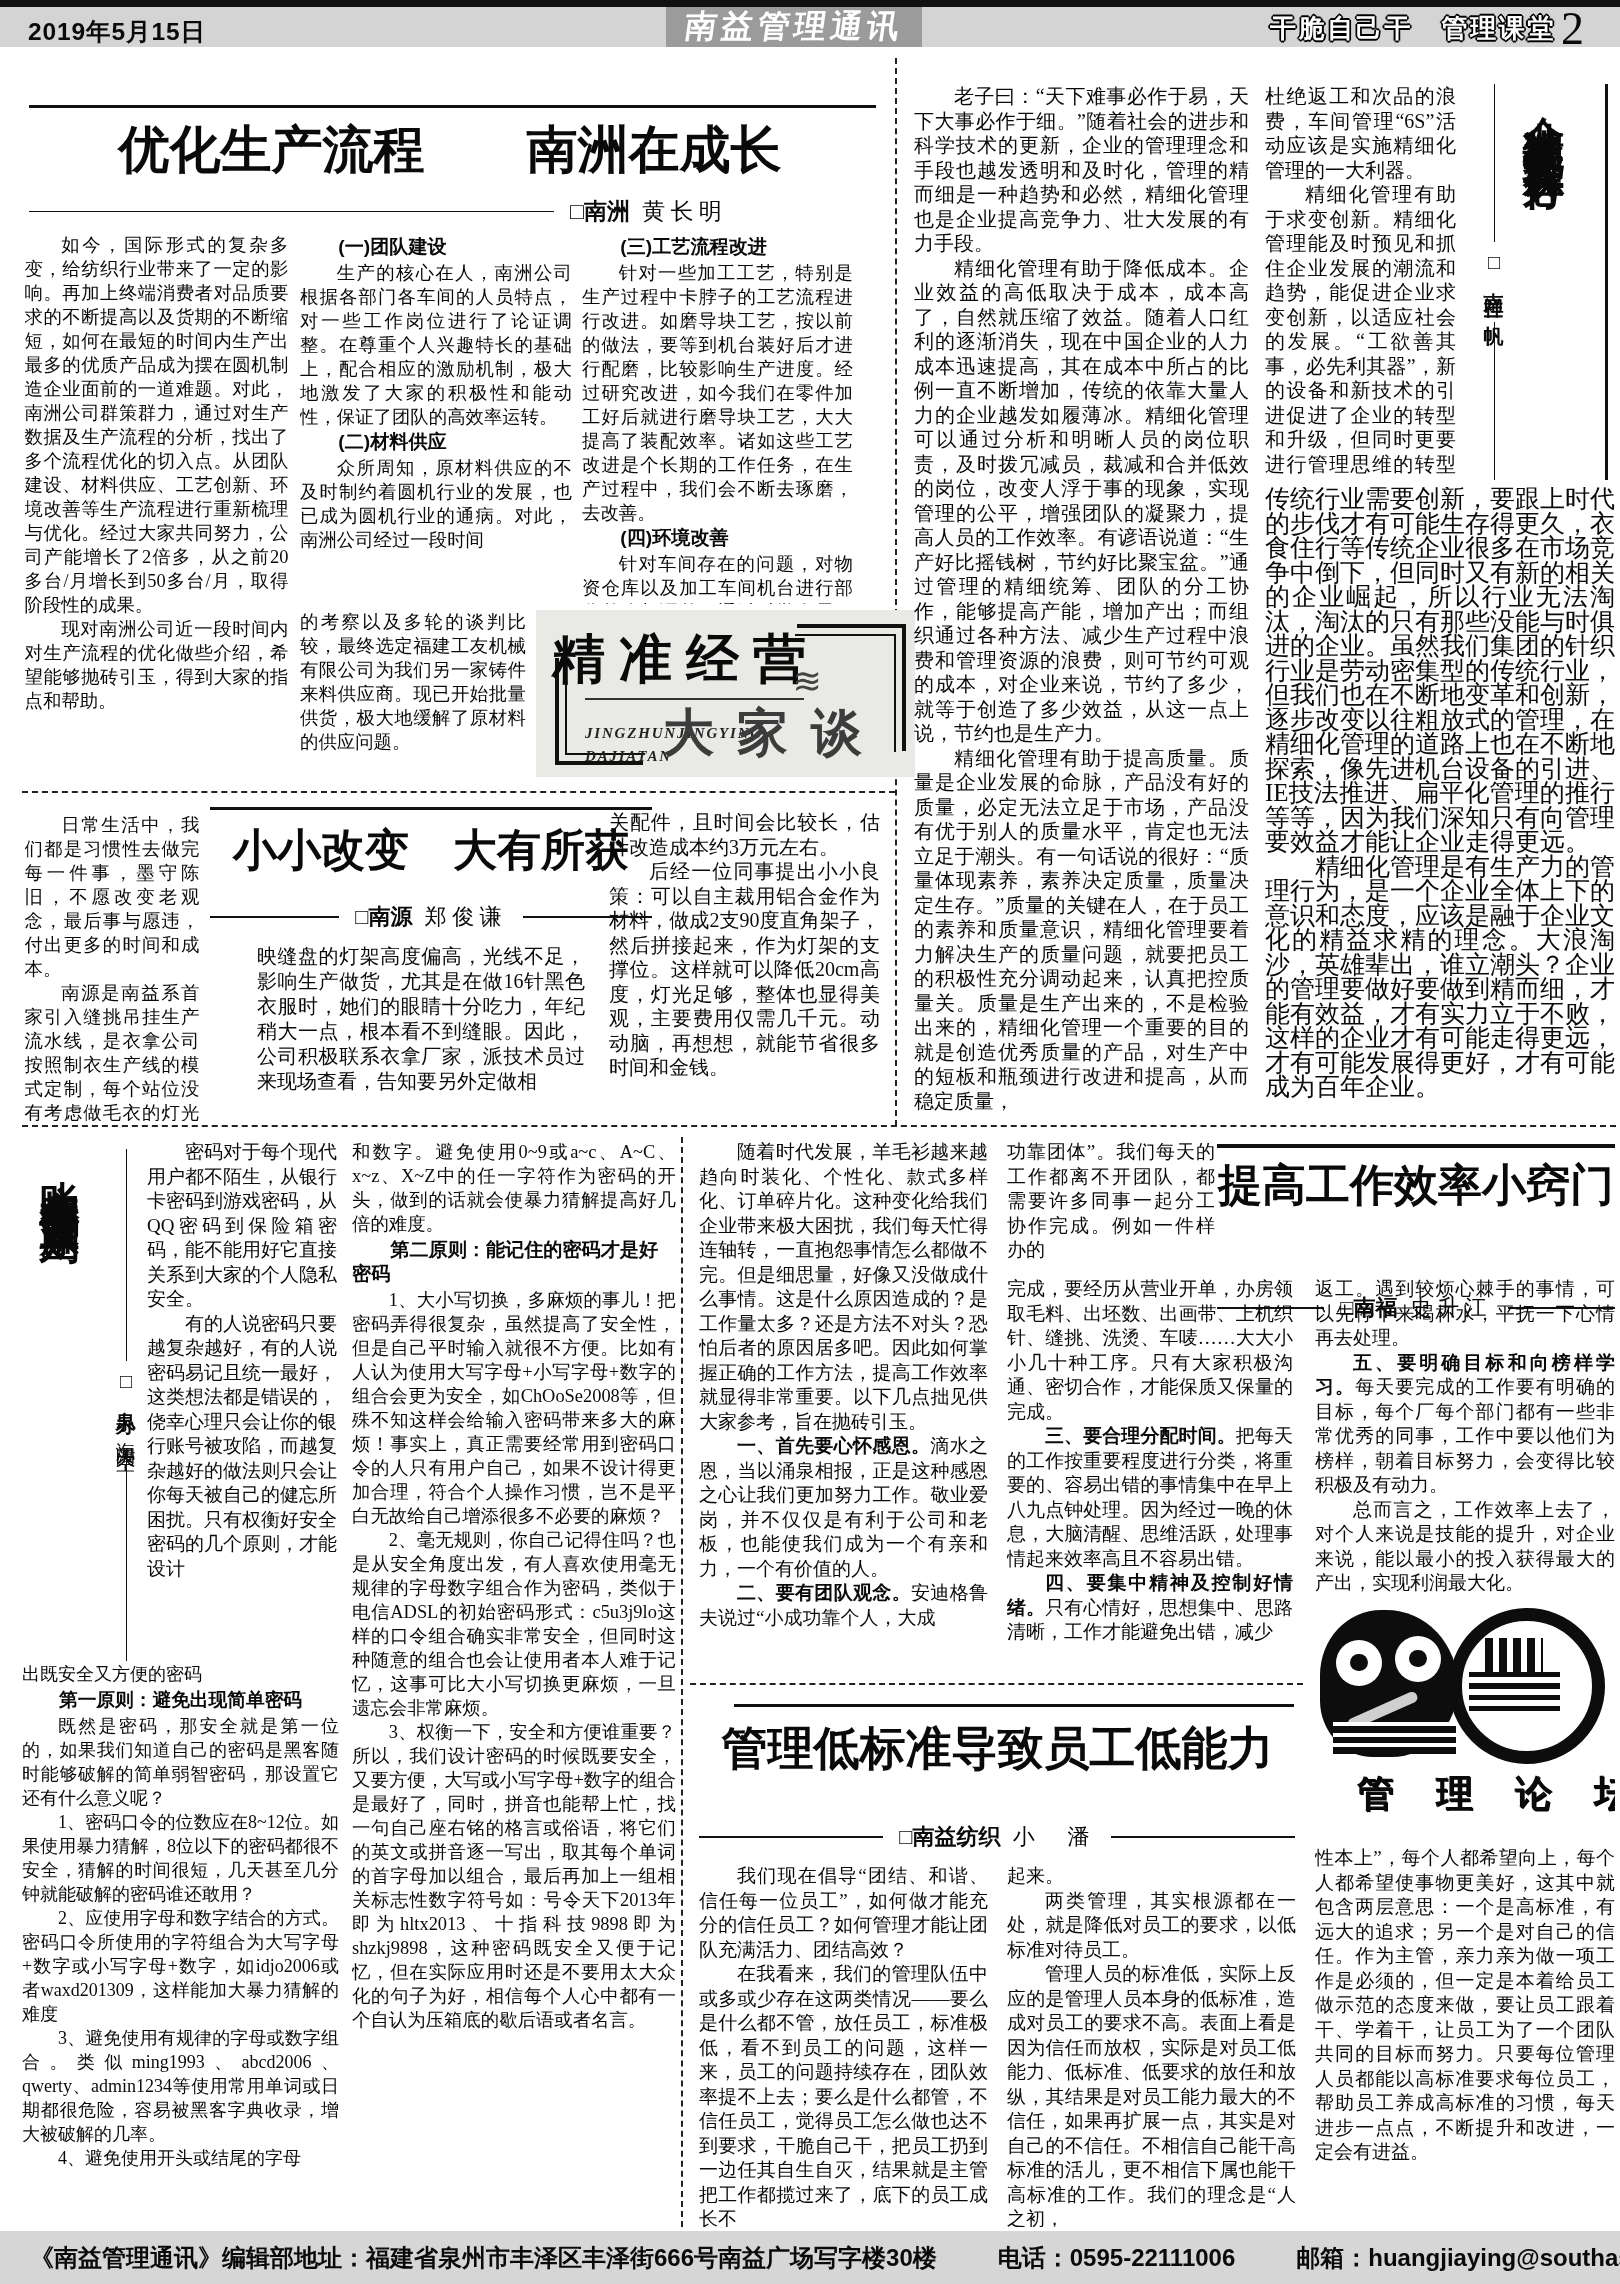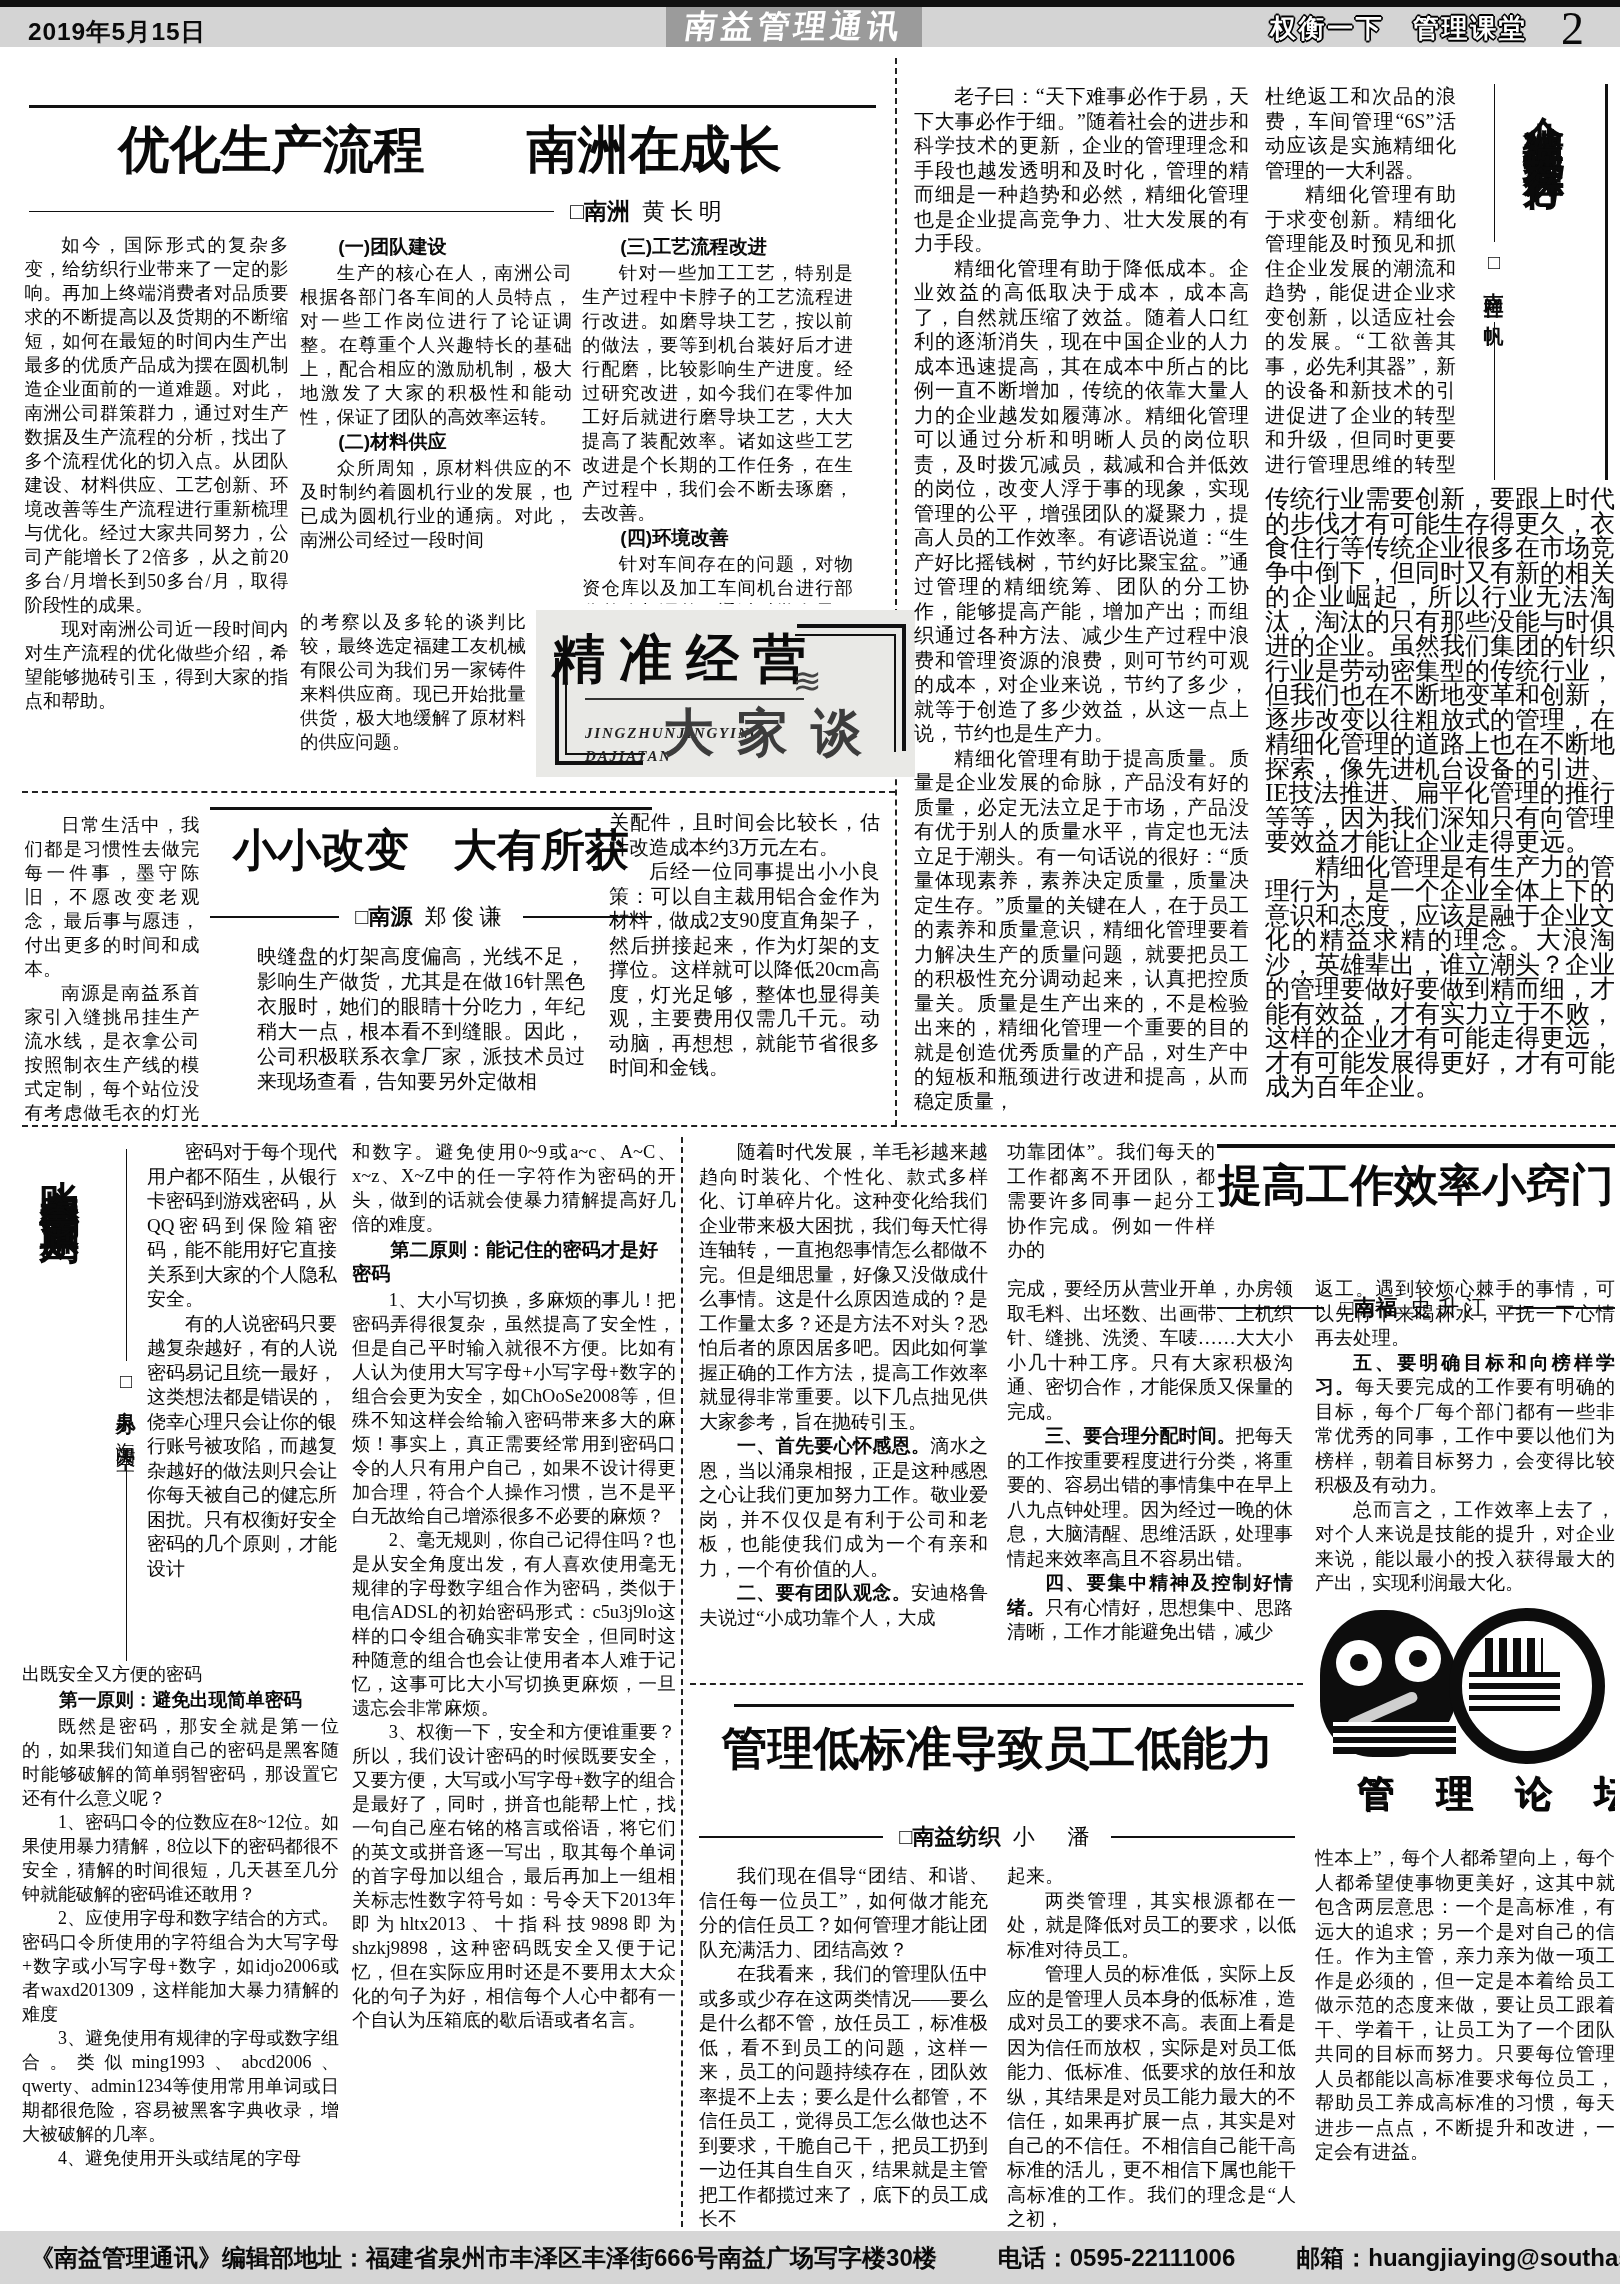--- a/index.html
+++ b/index.html
@@ -84,21 +84,21 @@
 <body>
 
 <div class="page">
 
   <div class="topbar"></div>
   <div class="hband"></div>
   <div class="hdate">2019年5月15日</div>
   <div class="mastbox">
     <span class="mast">南益管理通讯</span>
   </div>
-  <div class="hsect">权衡一下　管理课堂</div>
+  <div class="hsect">干脆自己干　管理课堂</div>
   <div class="hpage">2</div>
 
   <div class="dv" style="left:895px;top:58px;height:1068px;"></div>
   <div class="dh" style="left:22px;top:791px;width:873px;"></div>
   <div class="dh" style="left:22px;top:1125px;width:1594px;"></div>
   <div class="dv" style="left:681px;top:1137px;height:1090px;"></div>
   <div class="dh" style="left:690px;top:1683px;width:613px;"></div>
 
   <div class="rule" style="left:29px;top:105px;width:847px;height:2.6px;"></div>
   <div class="headline" style="left:24.5px;top:116px;width:851px;font-size:51px;">优化生产流程　　南洲在成长</div>

